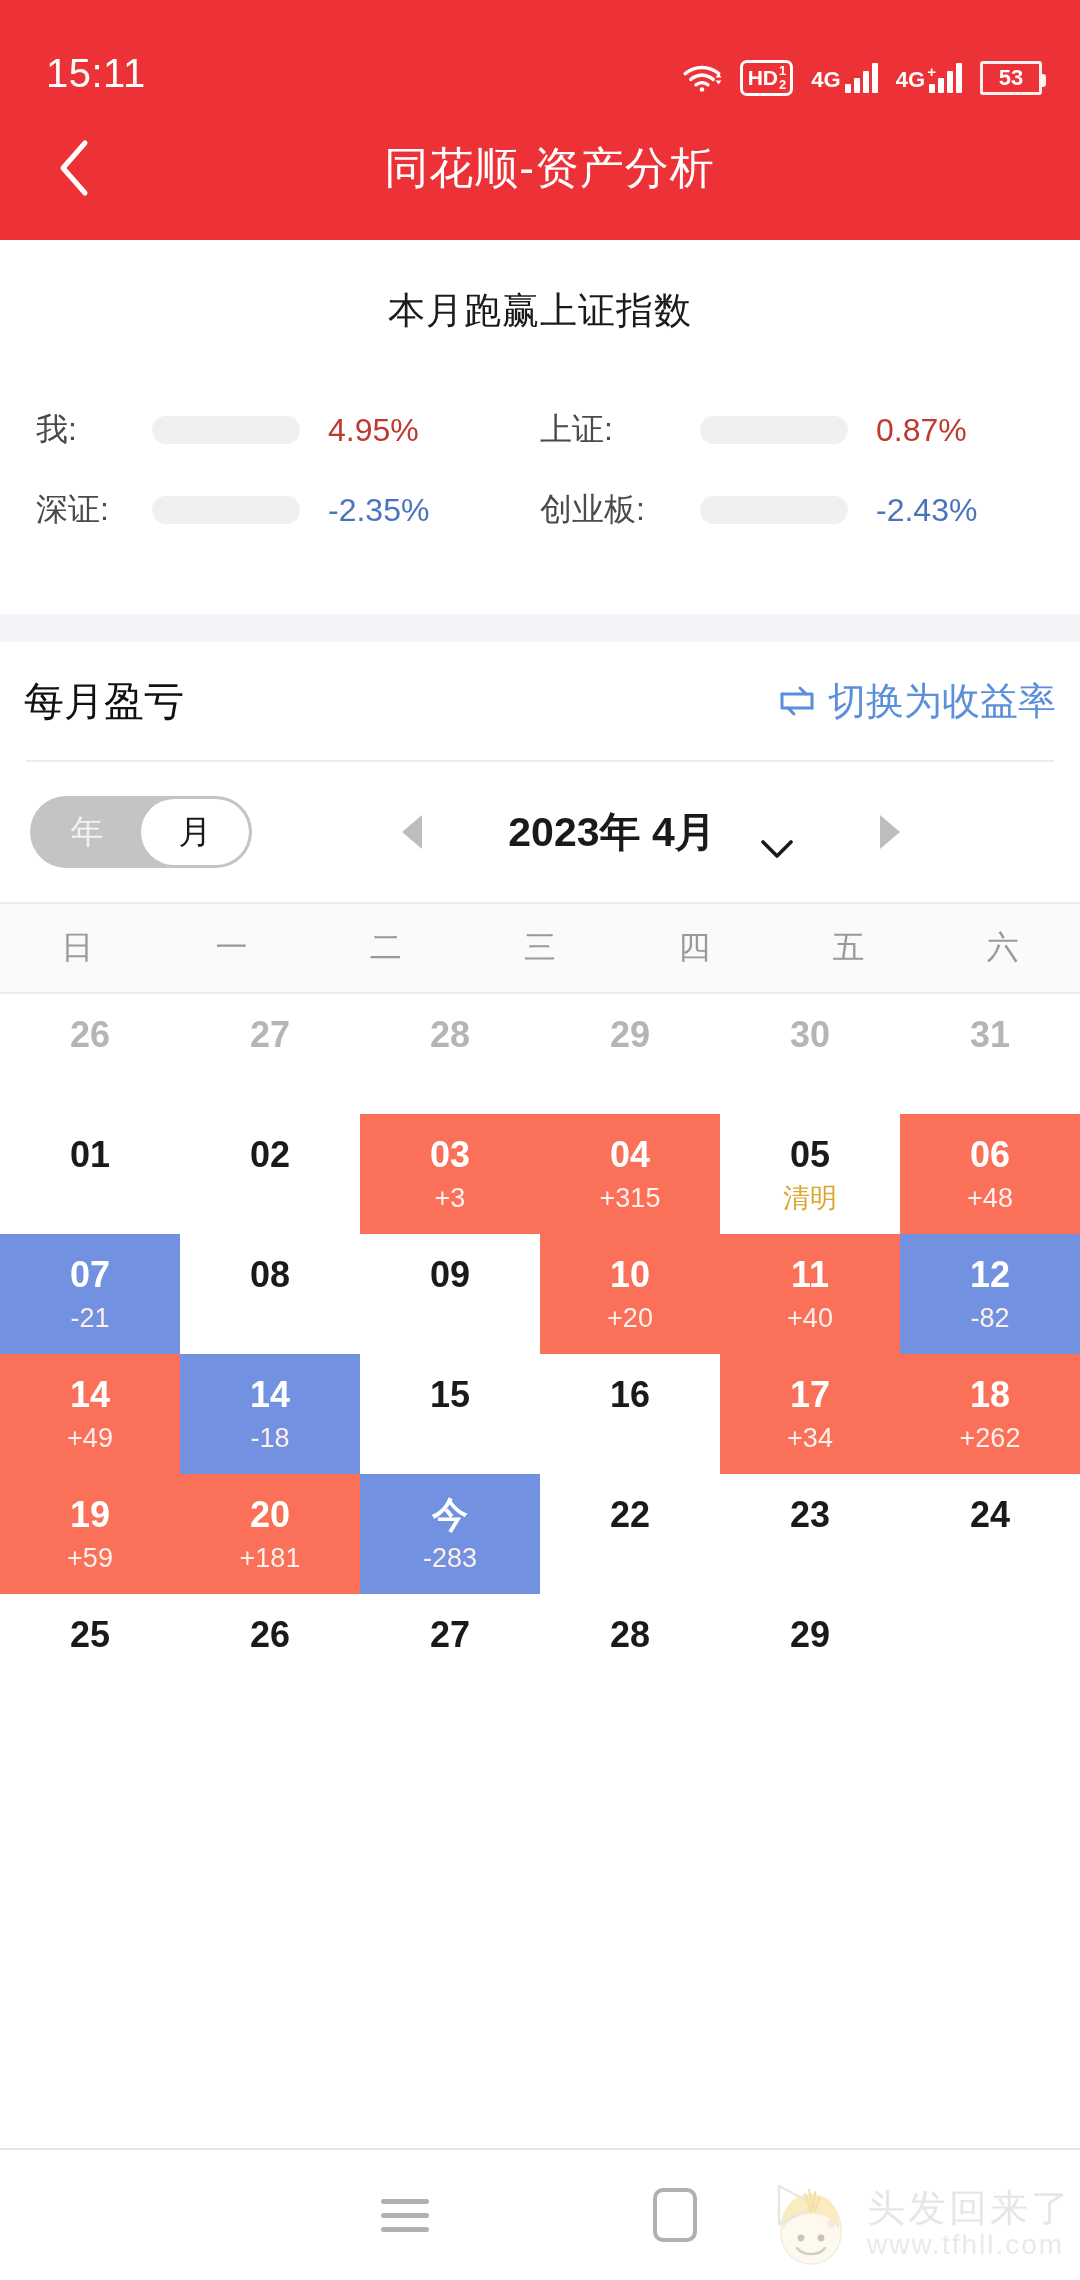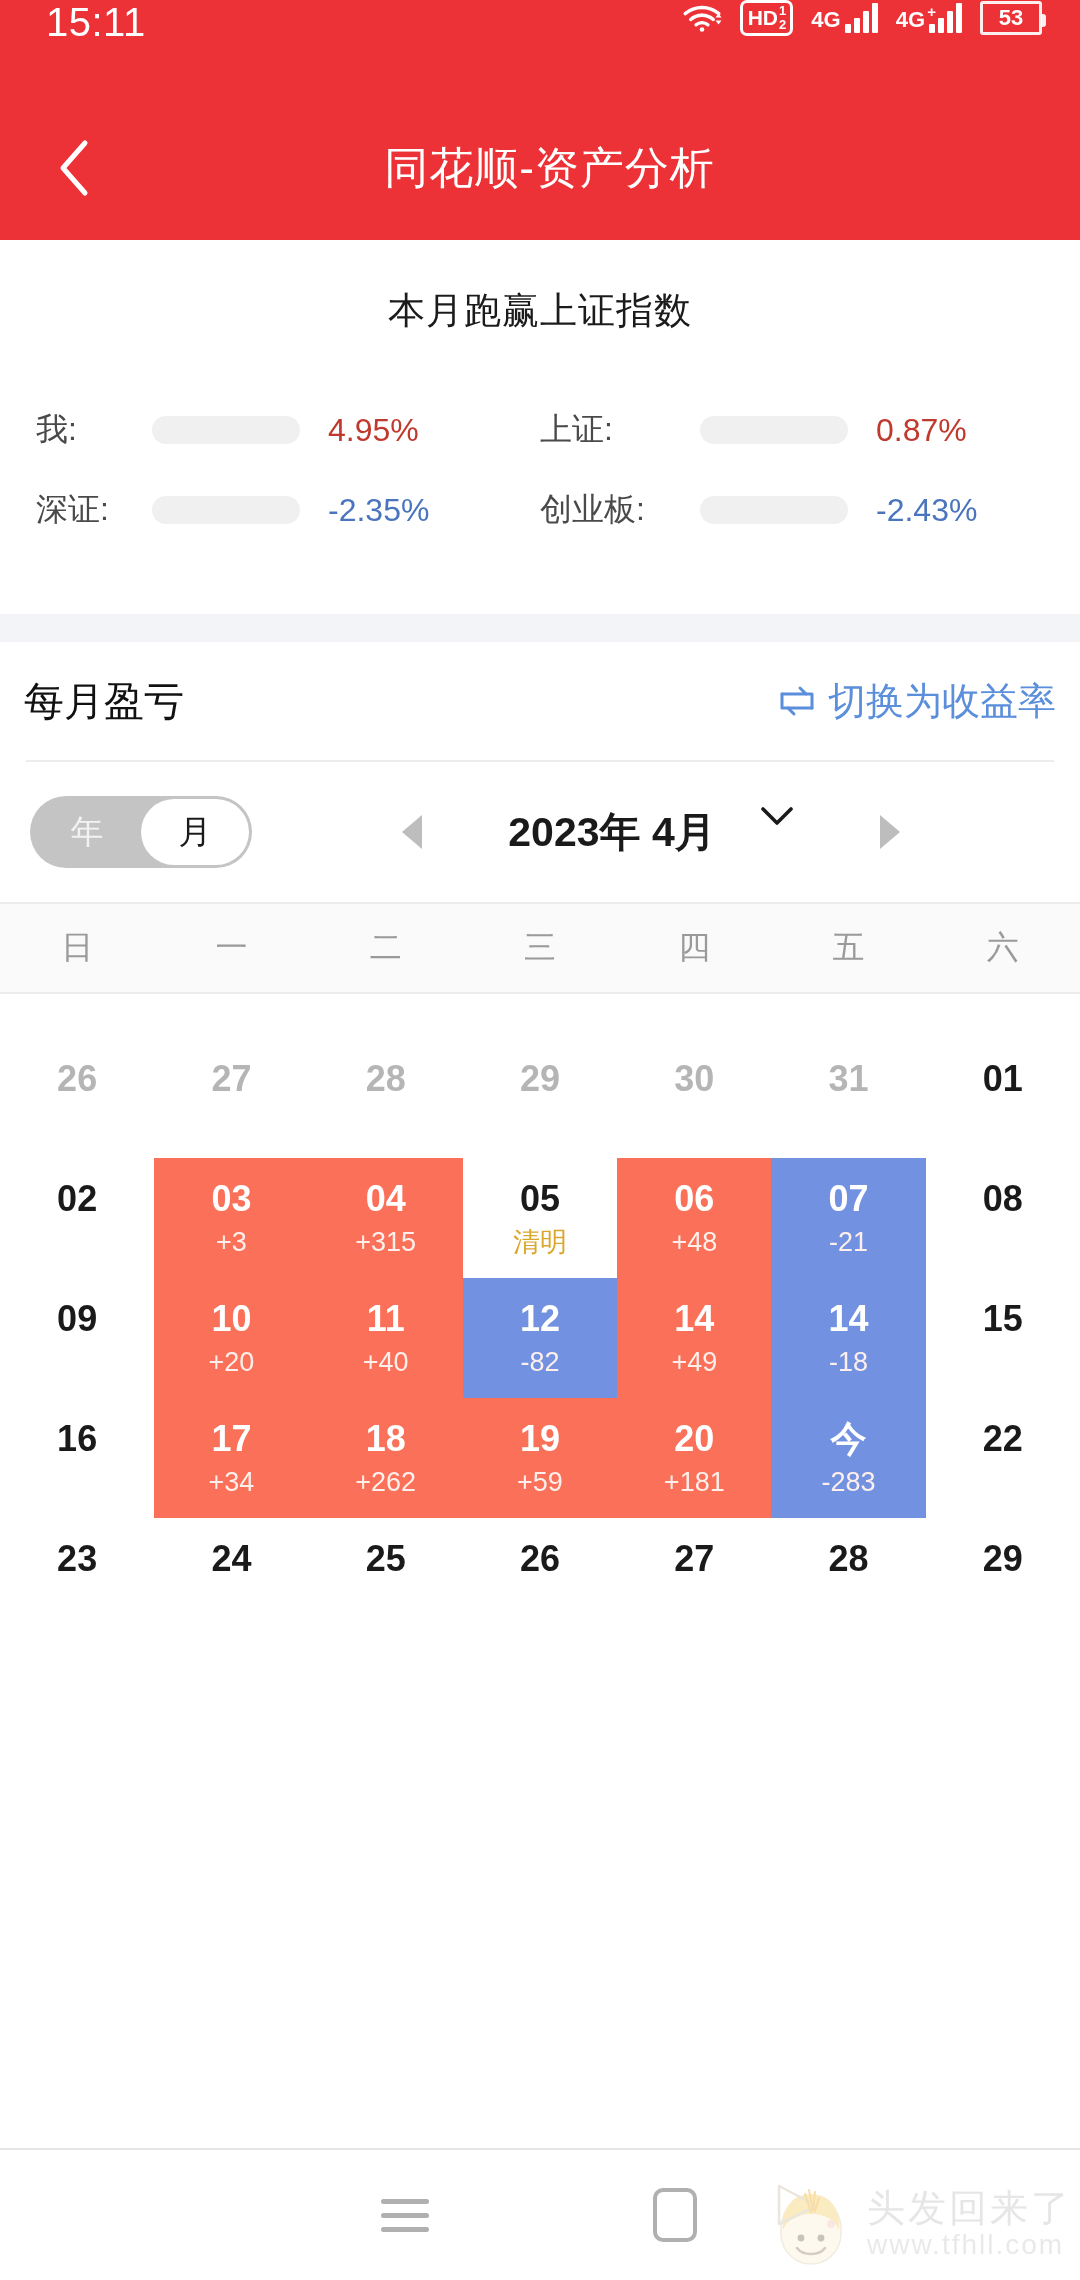--- a/index.html
+++ b/index.html
@@ -9,21 +9,21 @@
     background:#ffffff;
     overflow:hidden;
     position:relative;
   }
 
   
   .statusbar {
     height:96px;
     background:#ED3237;
     display:flex;
-    align-items:flex-start;
+    align-items:flex-end;
     justify-content:space-between;
     padding:0 38px 0 46px;
     color:#ffffff;
     gap:12px;
   }
   .status-time { font-size:40px; letter-spacing:0.5px; font-weight:400; }
   .status-icons { display:flex; align-items:center; gap:18px; }
   .ic { display:block; }
   .hd-badge {
     border:3px solid #fff;
@@ -142,41 +142,40 @@
   }
   .seg-item.active { background:#ffffff; color:#1a1a1a; }
   .date-nav {
     flex:1; display:flex; align-items:center; justify-content:center; gap:0;
   }
   .tri { width:0; height:0; }
   .tri.left  { border-top:17px solid transparent; border-bottom:17px solid transparent; border-right:20px solid #bdbdbd; }
   .tri.right { border-top:17px solid transparent; border-bottom:17px solid transparent; border-left:20px solid #bdbdbd; }
   .date-label {
     font-size:41px; font-weight:700; color:#1a1a1a;
-    margin:0 52px; display:flex; align-items:flex-start; gap:44px;
+    margin:0 52px; display:flex; align-items:flex-end; gap:44px;
   }
   .nav-hit { padding:0 34px; display:flex; align-items:center; }
 
   
   .weekrow {
     display:grid; grid-template-columns:repeat(7,1fr);
     background:#fafafa;
     border-top:2px solid #ececec;
     border-bottom:2px solid #ececec;
     height:92px;
   }
   .weekrow div {
     display:flex; align-items:center; justify-content:center;
     font-size:32px; color:#9a9a9a;
   }
   .calgrid {
-    display:grid; grid-template-columns:repeat(7,1fr);
+    display:grid; grid-template-columns:repeat(6,1fr);
     grid-auto-rows:120px;
     background:#fff;
-    margin-top:44px;
   }
   .cell {
     position:relative;
     display:flex; flex-direction:column; align-items:center; justify-content:center;
     gap:12px;
   }
   .cell .dnum { font-size:36px; font-weight:700; color:#1a1a1a; line-height:1; }
   .cell .dsub { font-size:27px; line-height:1; }
   .cell.muted .dnum { color:#b5b5b5; }
   .cell.gain  { background:#FA7058; }

